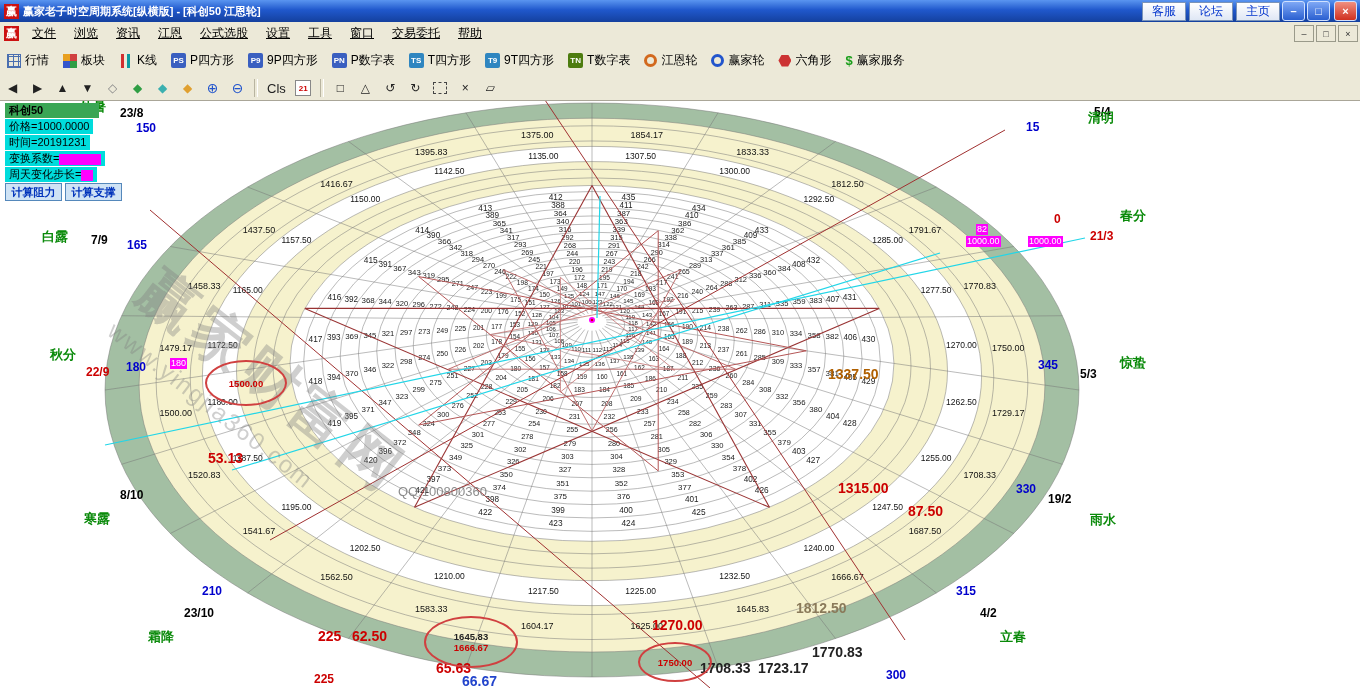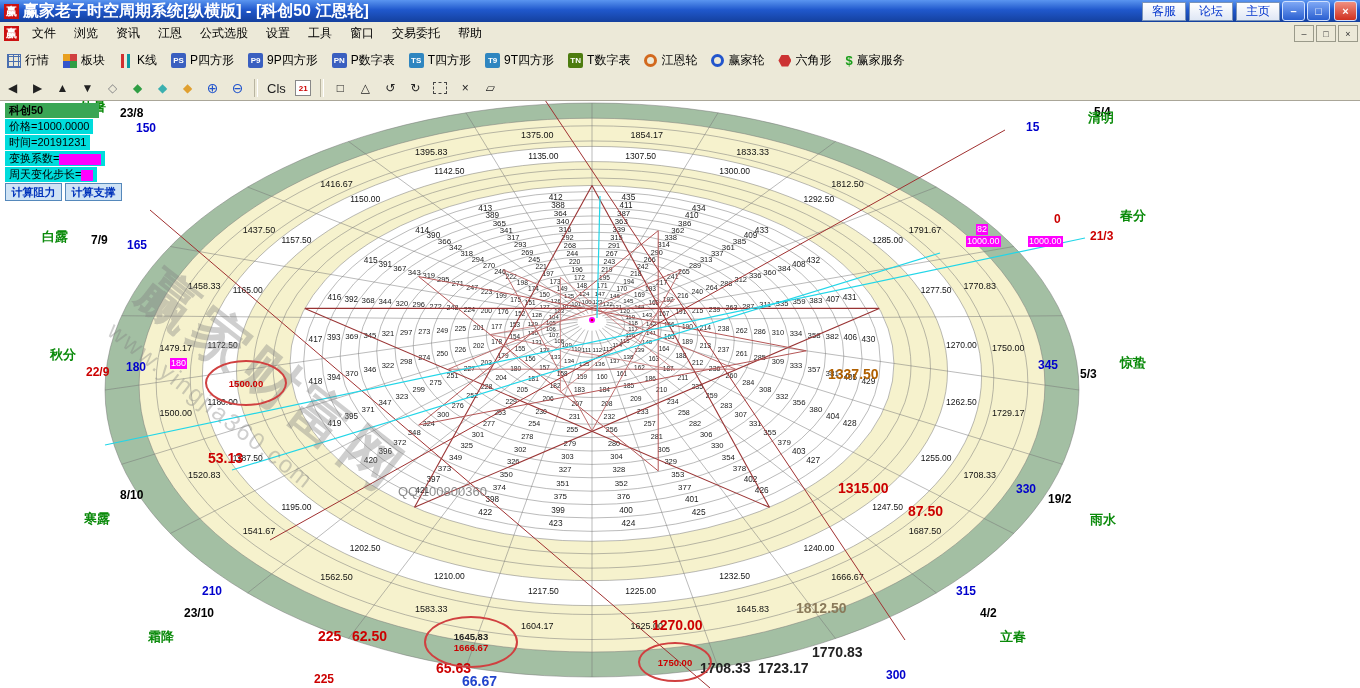--- a/index.html
+++ b/index.html
@@ -3,31 +3,31 @@
 <meta charset="utf-8">
 <style>
   html,body{margin:0;padding:0;}
   body{width:1360px;height:688px;overflow:hidden;position:relative;background:#fff;
        font-family:"Liberation Sans","DejaVu Sans",sans-serif;}
   
   .titlebar{position:absolute;top:0;left:0;width:1360px;height:22px;z-index:10;
     background:linear-gradient(#5a95f0,#2058cc 45%,#14409e);display:flex;align-items:center;color:#fff;}
   .app-logo{width:15px;height:15px;background:#cc1111;color:#fff;font-size:11px;font-weight:bold;
     display:flex;align-items:center;justify-content:center;margin:0 4px;}
-  .app-title{font-size:16px;font-weight:bold;flex:1;white-space:nowrap;}
+  .app-title{font-size:11px;font-weight:bold;flex:1;white-space:nowrap;}
   .tb-btn{height:17px;padding:0 9px;background:linear-gradient(#ffffff,#dfe7f5);border:1px solid #7a93b8;
     color:#0033cc;font-size:12px;margin-left:3px;display:flex;align-items:center;cursor:pointer;}
   .win-btn{width:21px;height:18px;border-radius:3px;border:1px solid #cfe0ff;margin-left:2px;color:#fff;
     font-size:11px;font-weight:bold;display:flex;align-items:center;justify-content:center;
     background:linear-gradient(#7fa8f5,#2a5fd0);}
   .win-btn.close{background:linear-gradient(#f09080,#d03020);margin-right:3px;margin-left:4px;}
   
   .menubar{position:absolute;top:22px;left:0;width:1360px;height:23px;z-index:10;background:#ece9d8;
     display:flex;align-items:center;font-size:12px;border-bottom:1px solid #c8c4b0;color:#000;}
-  .menu-item{padding:15px 9px;cursor:pointer;}
+  .menu-item{padding:15px 9px;cursor:pointer;text-decoration:underline;}
   .menu-spacer{flex:1;}
   .mini{width:18px;height:15px;border:1px solid #9a9a8a;background:#ece9d8;font-size:9px;color:#333;
     display:flex;align-items:center;justify-content:center;margin-right:2px;cursor:pointer;}
   
   .toolbar1{position:absolute;top:45px;left:0;width:1360px;height:31px;z-index:10;background:#ece9d8;
     display:flex;align-items:center;font-size:12px;border-bottom:1px solid #b8b4a0;color:#000;}
   .tool{display:flex;align-items:center;gap:4px;padding:0 7px;height:24px;cursor:pointer;}
   .badge{width:15px;height:15px;border-radius:2px;color:#fff;font-size:8px;font-weight:bold;
     display:flex;align-items:center;justify-content:center;}
   .icon-grid{width:14px;height:14px;border:1px solid #4a6fb0;box-sizing:border-box;

